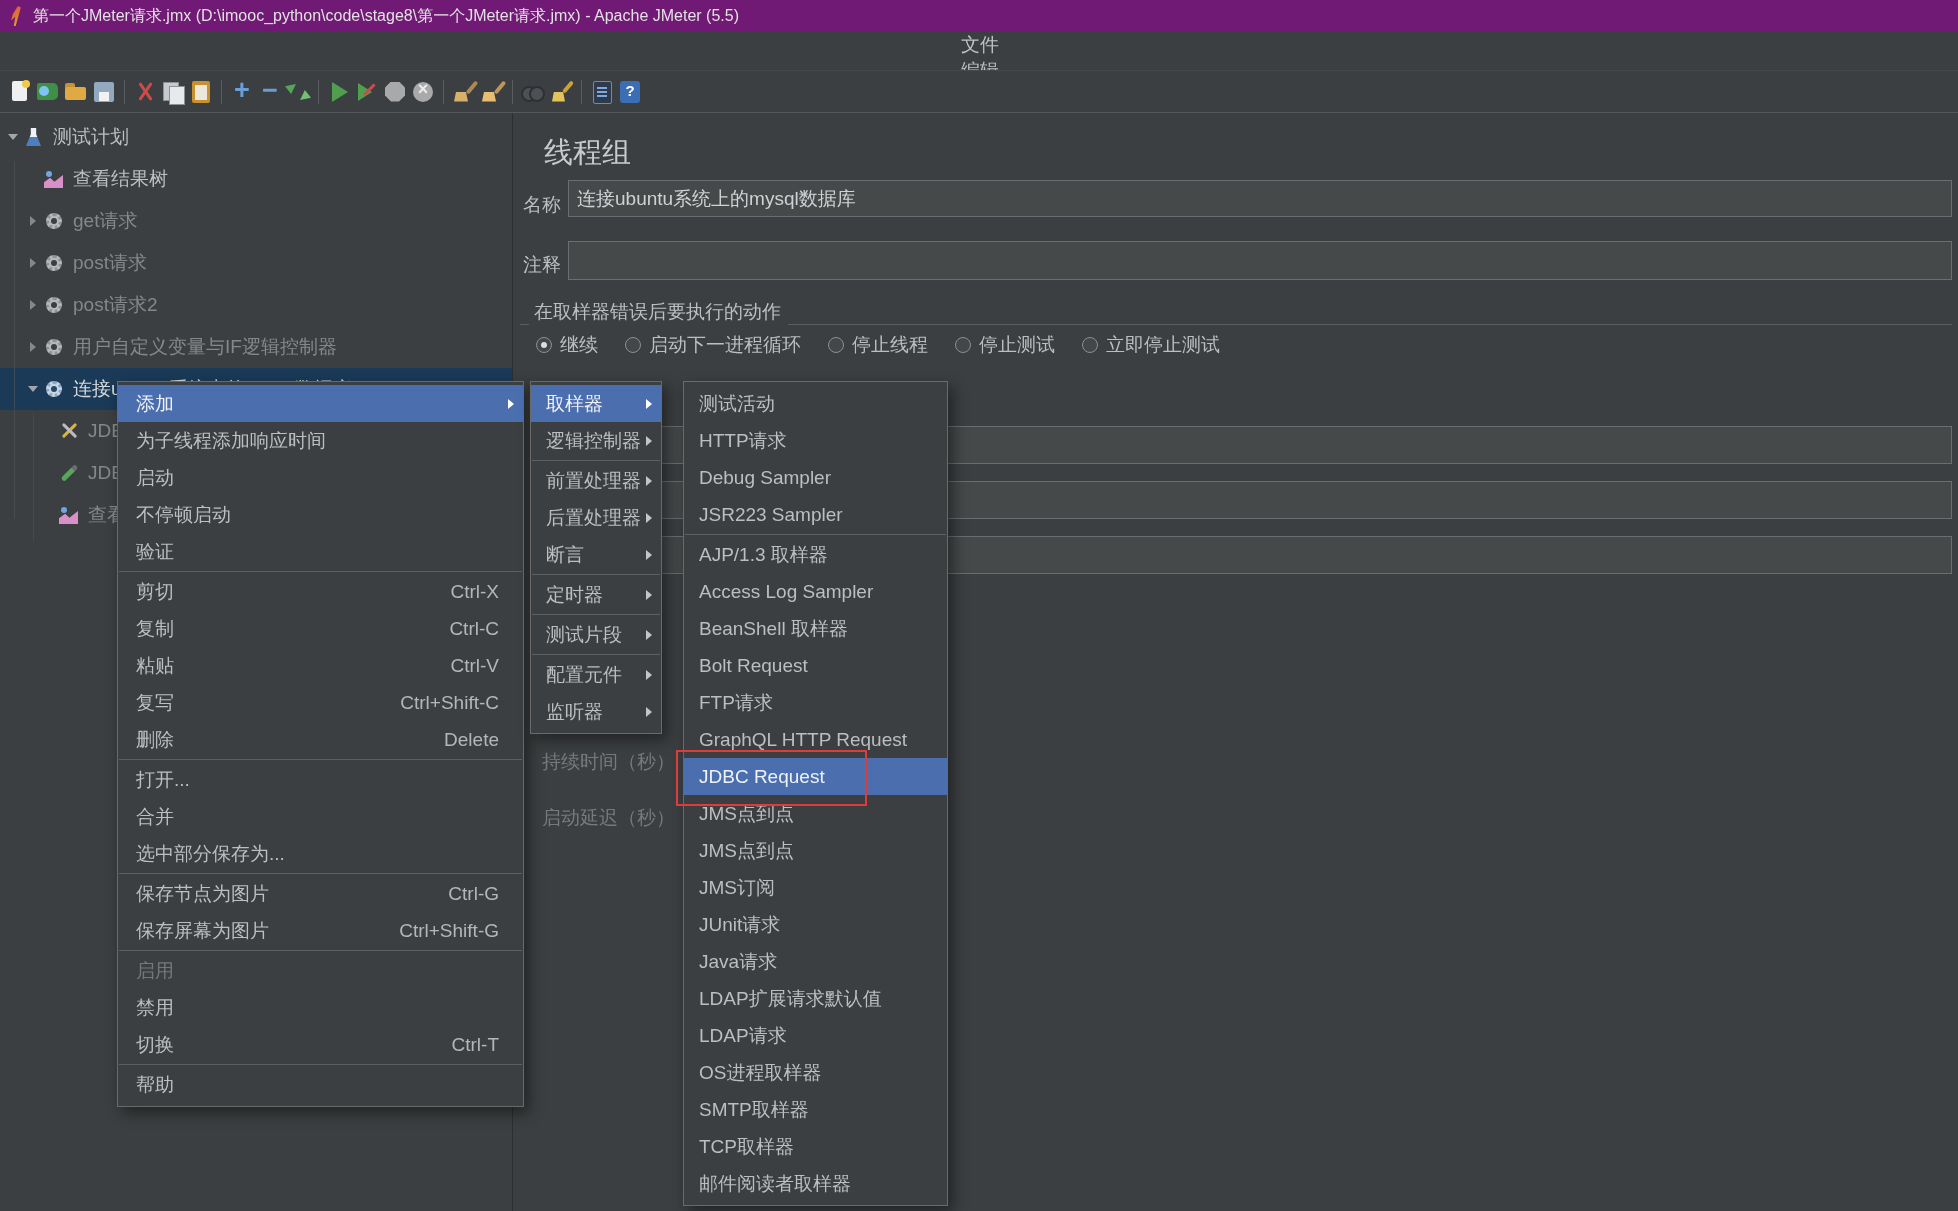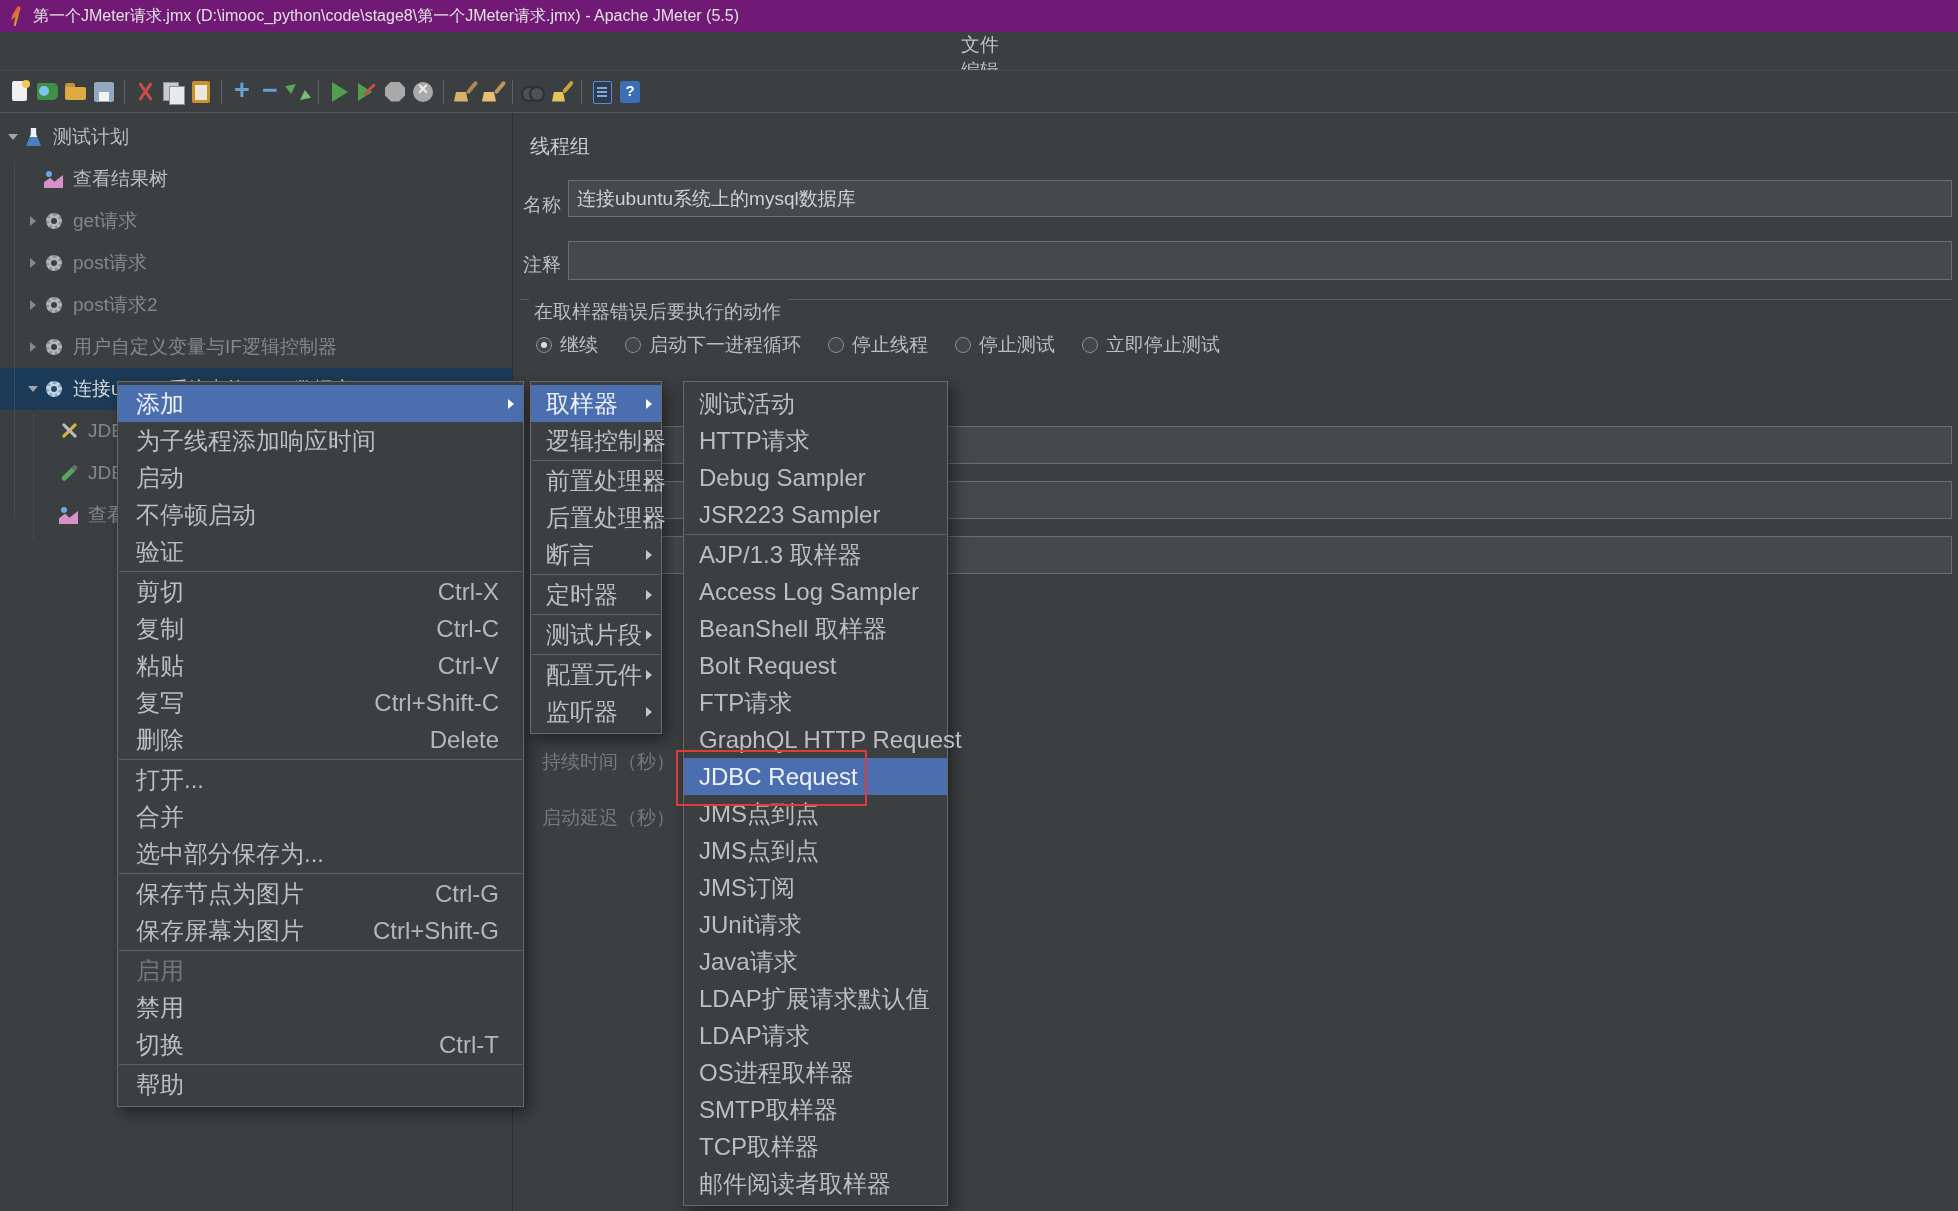--- a/index.html
+++ b/index.html
@@ -96,40 +96,40 @@
   .ti.gear::after{left:8px;top:8px;width:6px;height:6px;border-radius:50%;background:#3c3f41;}
   .ti.gearsel::before{left:3px;top:3px;width:10px;height:10px;border-radius:50%;border:3px dotted #8fa9c4;background:#c9d6e3;}
   .ti.gearsel::after{left:8px;top:8px;width:6px;height:6px;border-radius:50%;background:#274a6b;}
   .ti.tools::before{left:10px;top:1px;width:3px;height:19px;background:#dcb23e;border-radius:2px;transform:rotate(45deg);}
   .ti.tools::after{left:10px;top:1px;width:3px;height:19px;background:#b9bcc0;border-radius:2px;transform:rotate(-45deg);}
   .ti.dropper::before{left:9px;top:1px;width:5px;height:20px;border-radius:3px;
        background:linear-gradient(180deg,#6b6e71 25%,#58a55c 25%);transform:rotate(45deg);}
 
   
   .main{position:absolute;left:514px;top:113px;width:1444px;height:1098px;background:#3c3f41;z-index:1;}
-  .h1{position:absolute;left:16px;top:20px;font-size:20px;color:#c8cacc;}
+  .h1{position:absolute;left:30px;top:20px;font-size:29px;color:#c8cacc;}
   .flabel{position:absolute;font-size:19px;color:#bcbec0;white-space:nowrap;}
   .finput{position:absolute;background:#45494a;border:1px solid #6b6e70;font-size:19px;color:#cfd2d4;
           line-height:35px;padding:0 8px;white-space:nowrap;overflow:hidden;}
-  .legendrow{position:absolute;left:6px;top:186px;width:1432px;display:flex;align-items:flex-start;font-size:19px;color:#bcbec0;}
+  .legendrow{position:absolute;left:6px;top:186px;width:1432px;display:flex;align-items:flex-end;font-size:19px;color:#bcbec0;}
   .legendrow .ln{height:1px;background:#6a6d6f;opacity:.65;}
   .legendrow .ln.pre{width:9px;margin-right:5px;} .legendrow .ln.post{flex:1;margin-left:7px;}
   .radios{position:absolute;left:22px;top:218px;display:flex;align-items:center;gap:27px;height:28px;}
   .ropt{display:flex;align-items:center;font-size:19px;color:#bcbec0;}
   .rdot{width:16px;height:16px;border-radius:50%;background:#43474a;border:1px solid #8a8f93;margin-right:8px;position:relative;flex:none;}
   .ropt.sel .rdot::after{content:"";position:absolute;left:4px;top:4px;width:6px;height:6px;border-radius:50%;background:#dcdcdc;}
   .dislab{position:absolute;font-size:19px;color:#77797b;white-space:nowrap;}
 
   
   .menu{position:absolute;background:#3c3f41;border:1px solid #6a6a6a;box-shadow:5px 6px 14px rgba(0,0,0,.45);
         padding:3px 0;display:flex;flex-direction:column;}
   .menu.ctx{left:117px;top:381px;width:407px;z-index:20;}
   .menu.sub{left:530px;top:381px;width:132px;z-index:21;}
   .menu.smp{left:683px;top:381px;width:265px;z-index:22;}
-  .mi{height:37px;flex:none;display:flex;align-items:center;padding:0 24px 0 18px;font-size:24px;color:#bcbec0;position:relative;}
+  .mi{height:37px;flex:none;display:flex;align-items:center;padding:0 24px 0 18px;font-size:19px;color:#bcbec0;position:relative;}
   .menu.sub .mi{padding:0 20px 0 15px;}
   .menu.smp .mi{padding:0 12px 0 15px;}
   .mi-label{white-space:nowrap;}
   .mi-sc{margin-left:auto;color:#b4b6b8;white-space:nowrap;}
   .mi.hl{background:#4b6eaf;color:#eef2f7;} .mi.hl .mi-sc{color:#eef2f7;}
   .mi.dis{color:#75787a;}
   .mi.sep{height:1px;border:0;background:#5d6062;margin:1px 1px;padding:0;}
   .mi.arrow::after{content:"";position:absolute;right:9px;top:50%;margin-top:-5px;
      border-top:5px solid transparent;border-bottom:5px solid transparent;border-left:6px solid #c3c5c7;}
   .mi.hl.arrow::after{border-left-color:#ffffff;}

